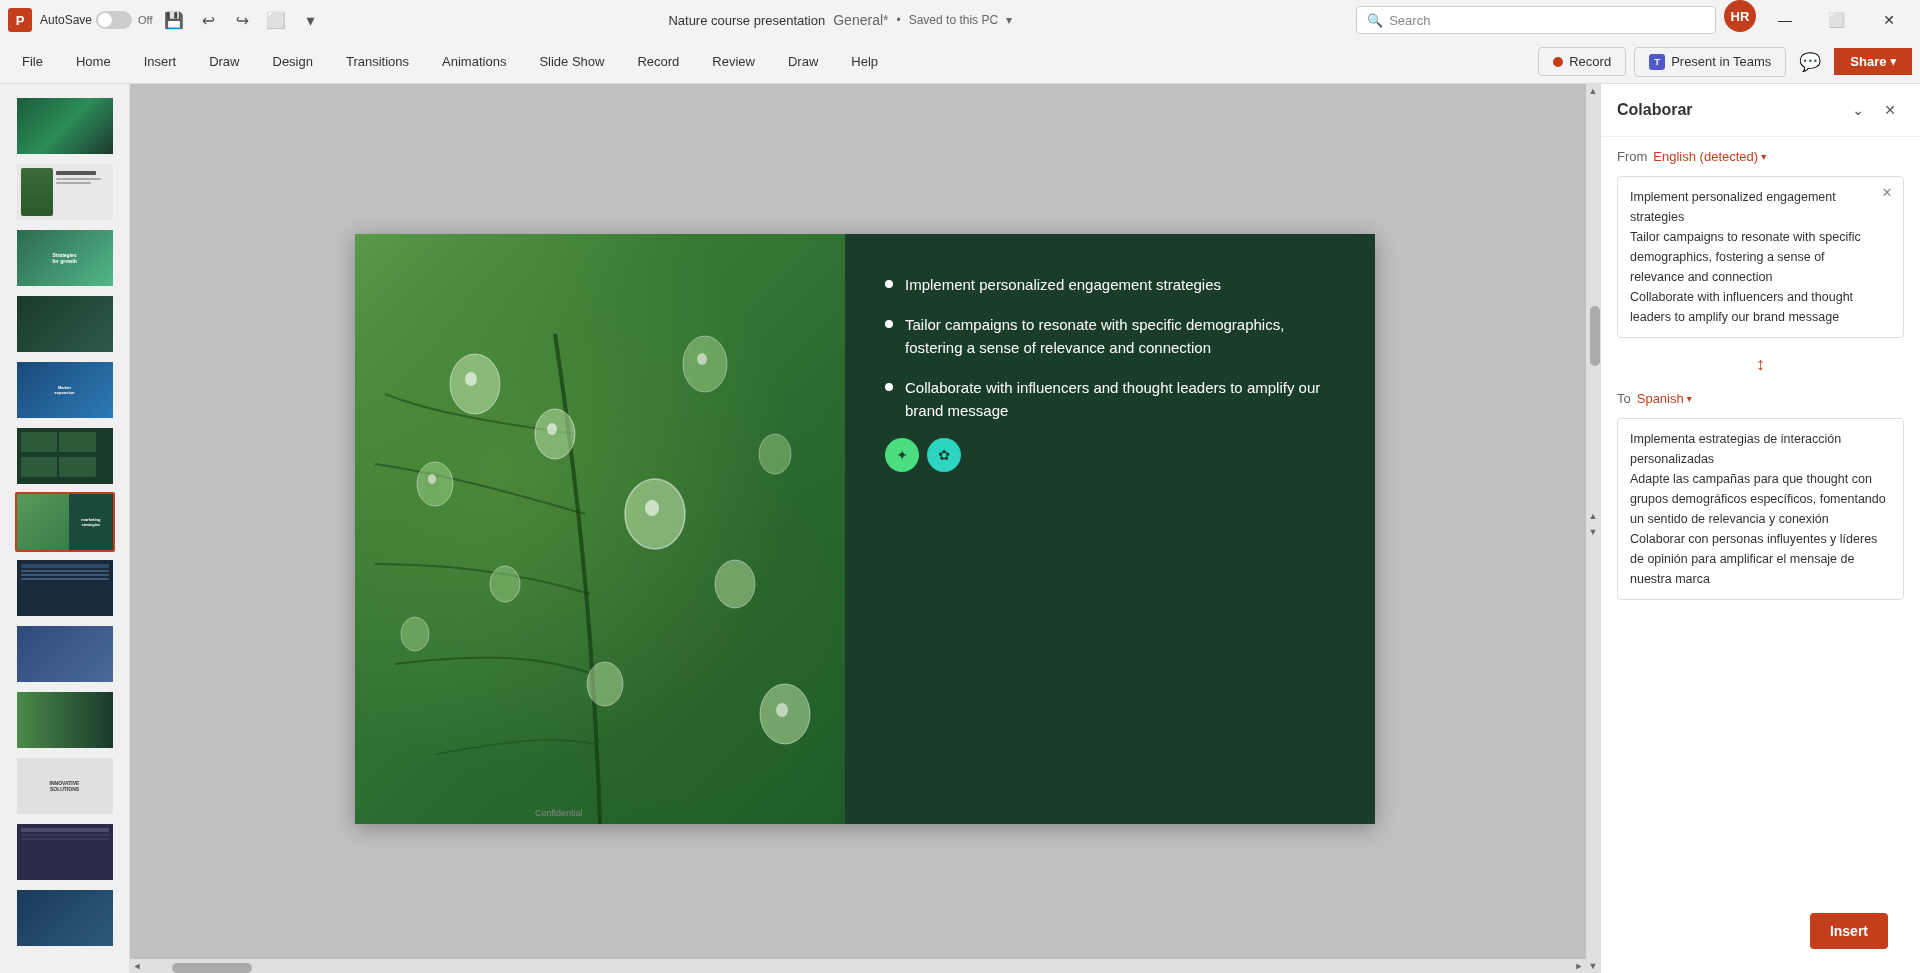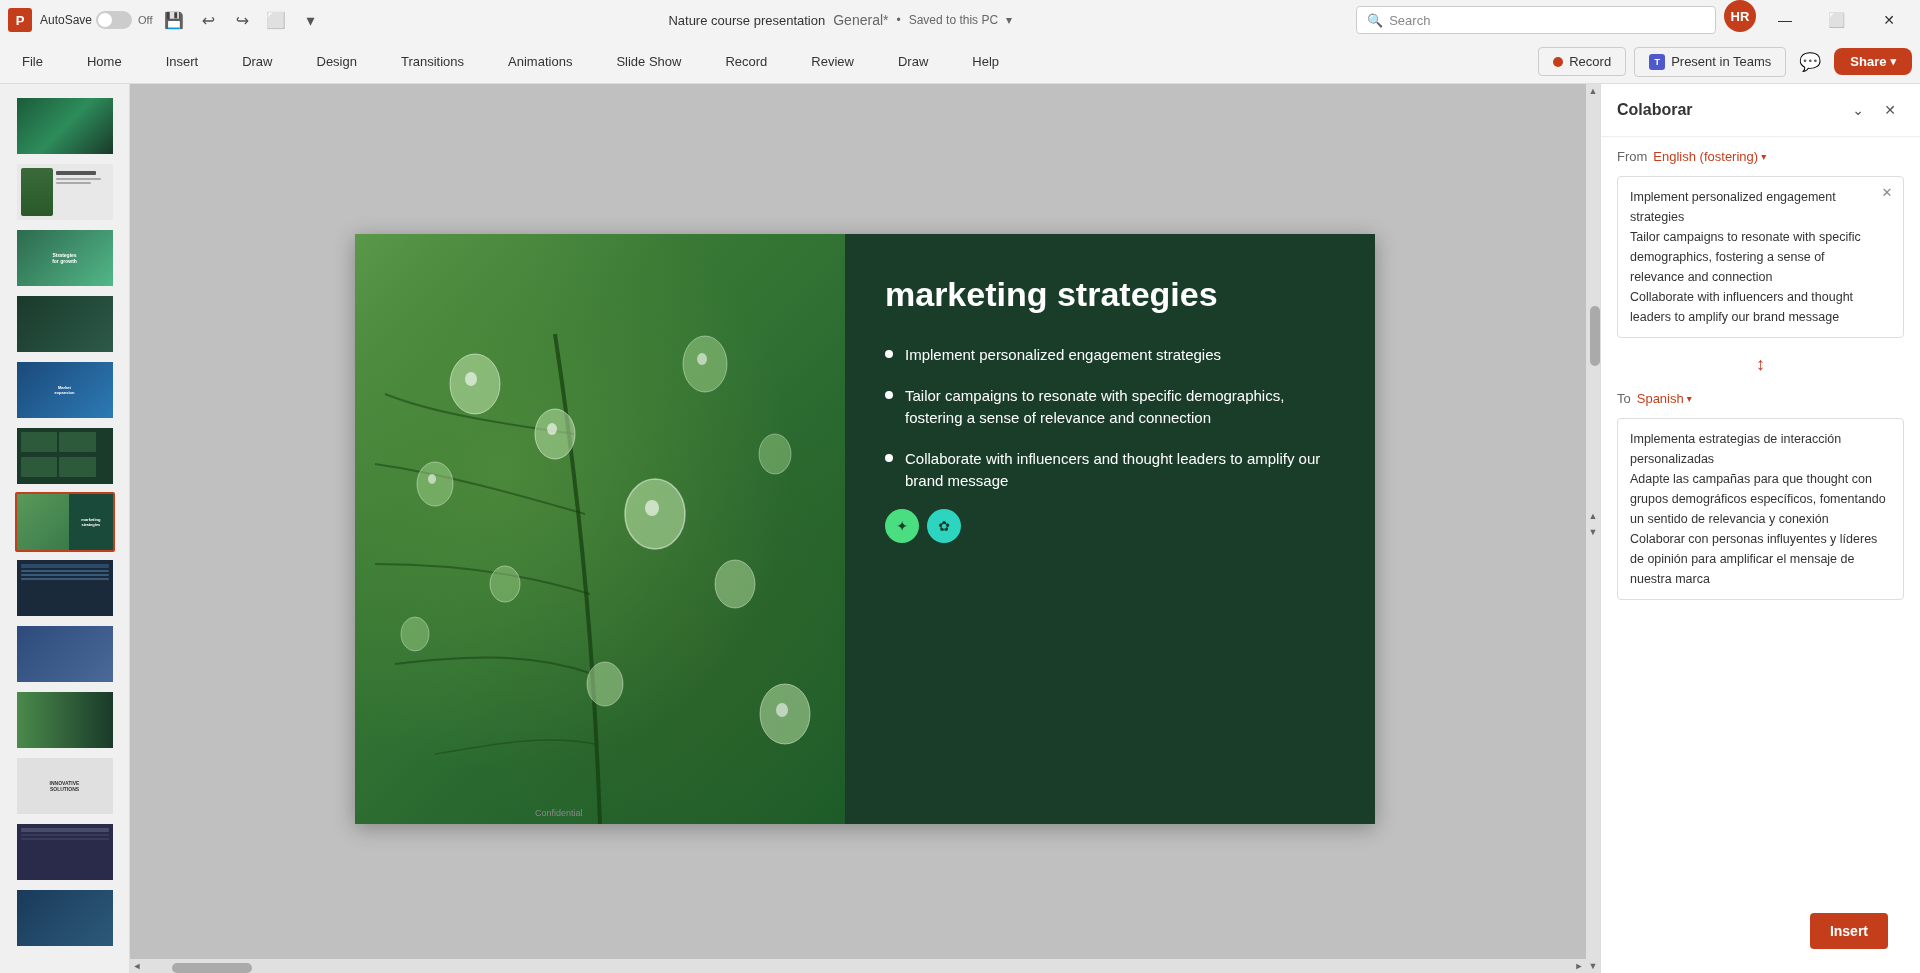--- a/index.html
+++ b/index.html
@@ -30,21 +30,21 @@
 
     
     .ribbon {
       height: 44px;
       background: #f3f3f3;
       display: flex;
       align-items: center;
       padding: 0 8px;
       border-bottom: 1px solid #ddd;
       flex-shrink: 0;
-      gap: 16px;
+      gap: 5px;
     }
     .ribbon-tab {
       padding: 6px 14px;
       font-size: 13px;
       color: #333;
       cursor: pointer;
       border-radius: 4px;
       height: 36px;
       display: flex;
       align-items: center;
@@ -62,21 +62,21 @@
       display: flex; align-items: center; gap: 6px;
       padding: 6px 14px; border-radius: 4px;
       font-size: 13px; cursor: pointer;
       background: transparent; border: 1px solid #ccc;
       color: #333;
     }
     .present-btn .teams-icon { width: 16px; height: 16px; background: #5059c9; border-radius: 3px; display: flex; align-items: center; justify-content: center; color: white; font-size: 9px; font-weight: bold; }
     .chat-icon-btn { width: 32px; height: 32px; display: flex; align-items: center; justify-content: center; border-radius: 4px; cursor: pointer; font-size: 18px; color: #555; }
     .share-btn {
       padding: 6px 16px; background: #c43e1c; color: white;
-      border-radius: 8px; font-size: 13px; font-weight: 600;
+      border-radius: 0; font-size: 13px; font-weight: 600;
       cursor: pointer; display: flex; align-items: center; gap: 4px;
       border: none;
     }
     .share-caret { font-size: 11px; }
 
     
     .main-area {
       display: flex;
       flex: 1;
       overflow: hidden;
@@ -578,21 +578,20 @@
               <ellipse cx="77" cy="245" rx="4" ry="5" fill="rgba(255,255,255,0.55)"></ellipse>
               <ellipse cx="197" cy="195" rx="5" ry="6" fill="rgba(255,255,255,0.6)"></ellipse>
               <ellipse cx="347" cy="125" rx="5" ry="6" fill="rgba(255,255,255,0.55)"></ellipse>
               <ellipse cx="297" cy="274" rx="7" ry="8" fill="rgba(255,255,255,0.6)"></ellipse>
               <ellipse cx="427" cy="476" rx="6" ry="7" fill="rgba(255,255,255,0.55)"></ellipse>
             </svg>
           </div>
         </div>
 
         <div class="slide-right">
-          <div class="slide-title">marketing strategies</div>
           <ul class="bullet-list">
             <li class="bullet-item">
               <div class="bullet-dot"></div>
               <span>Implement personalized engagement strategies</span>
             </li>
             <li class="bullet-item">
               <div class="bullet-dot"></div>
               <span>Tailor campaigns to resonate with specific demographics, fostering a sense of relevance and connection</span>
             </li>
             <li class="bullet-item">
@@ -623,21 +622,21 @@
         <div class="header-icon-btn">⌄</div>
         <div class="header-icon-btn">✕</div>
       </div>
     </div>
 
     <div class="translator-body">
 
       <div class="lang-selector">
         <span>From</span>
         <div class="lang-name">
-          <span>English (fostering)</span>
+          <span>English (detected)</span>
           <span class="lang-caret">▾</span>
         </div>
       </div>
 
       <div class="text-box">
         <div class="text-box-close">✕</div>
         <div style="padding-right:20px; white-space:pre-line; font-size:12.5px; line-height:1.6; color:#333;">Implement personalized engagement strategies
 Tailor campaigns to resonate with specific demographics, fostering a sense of relevance and connection
 Collaborate with influencers and thought leaders to amplify our brand message</div>
       </div>

